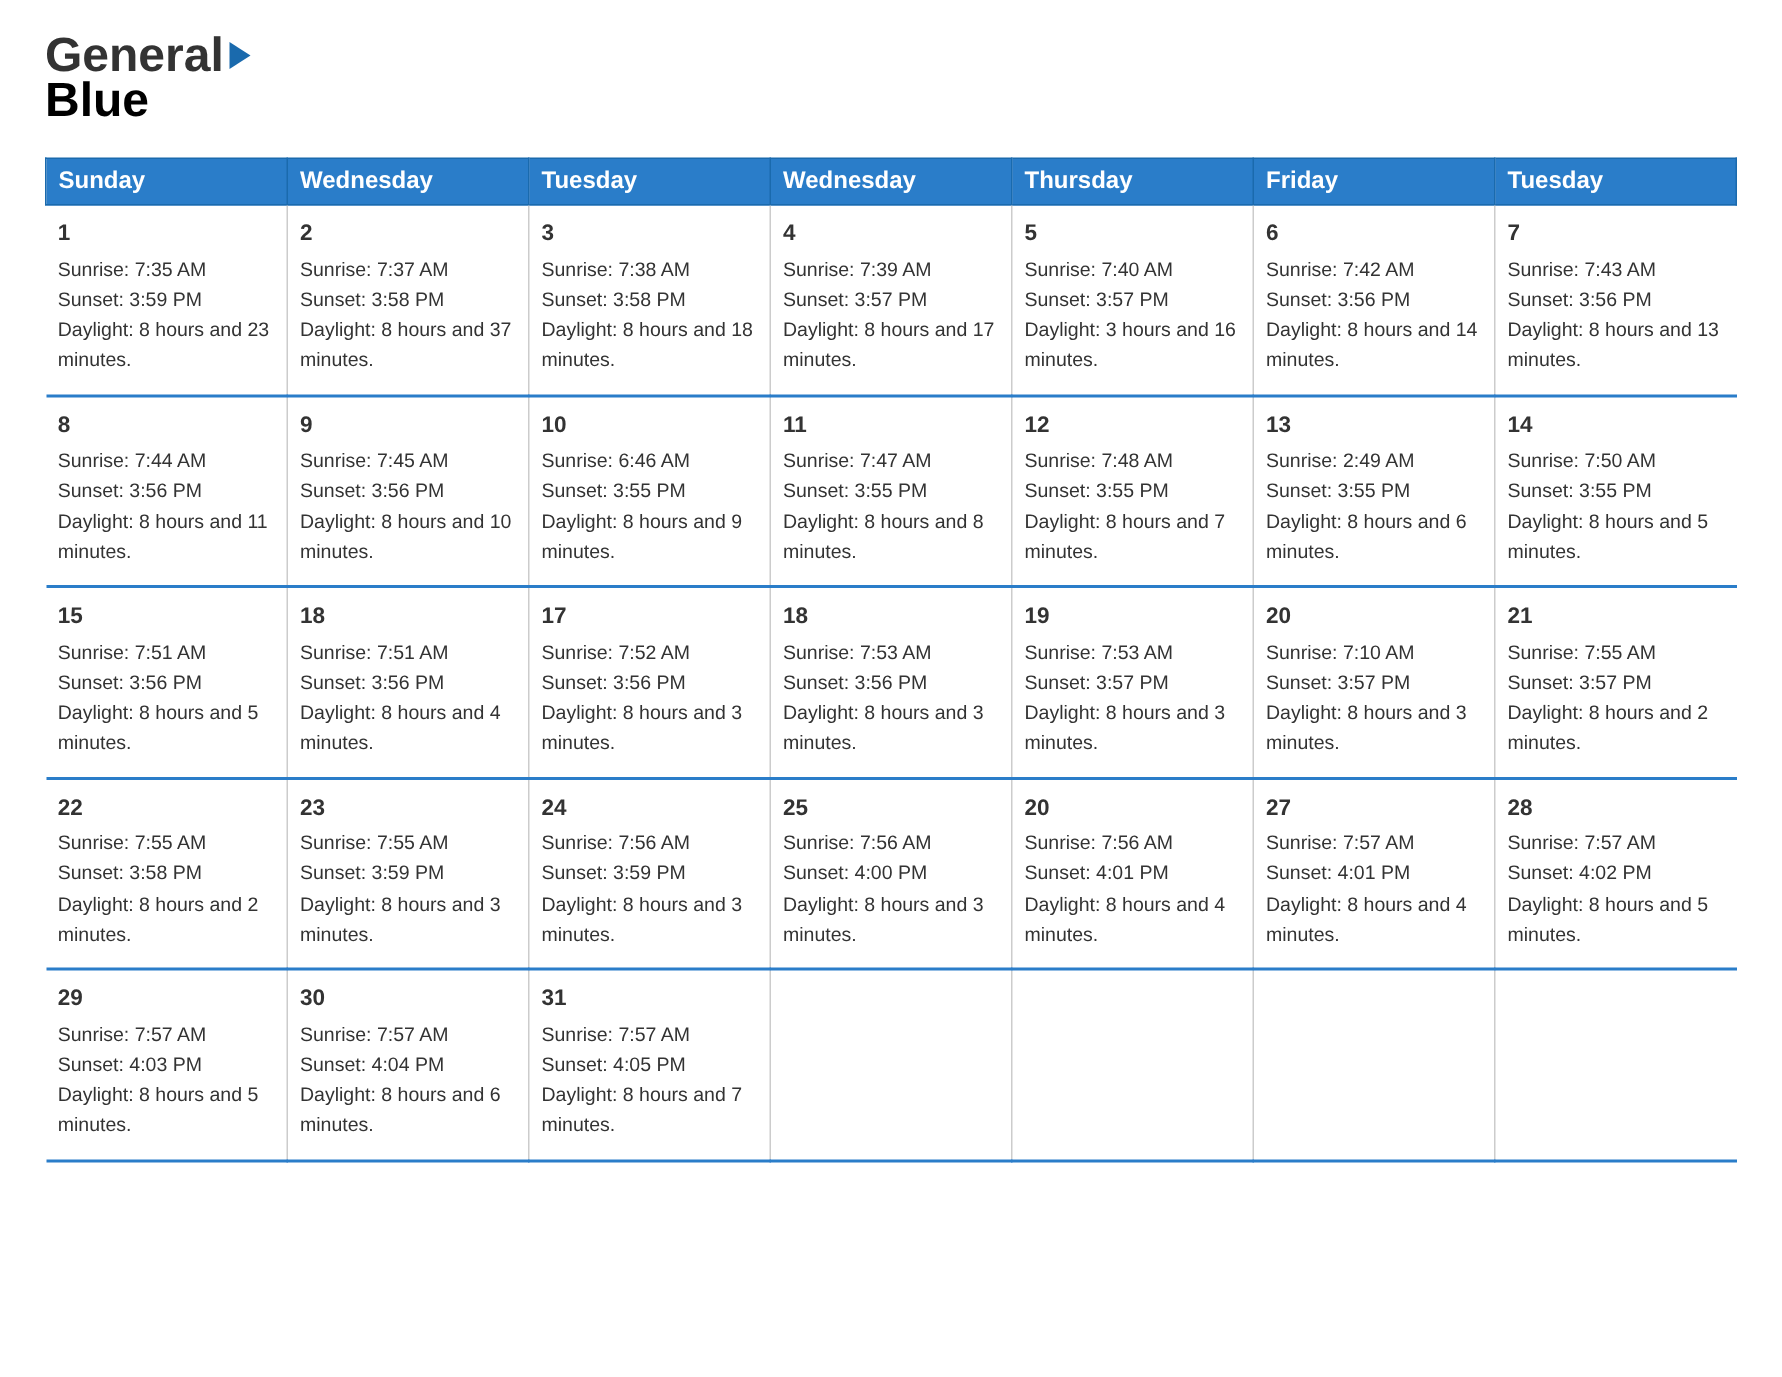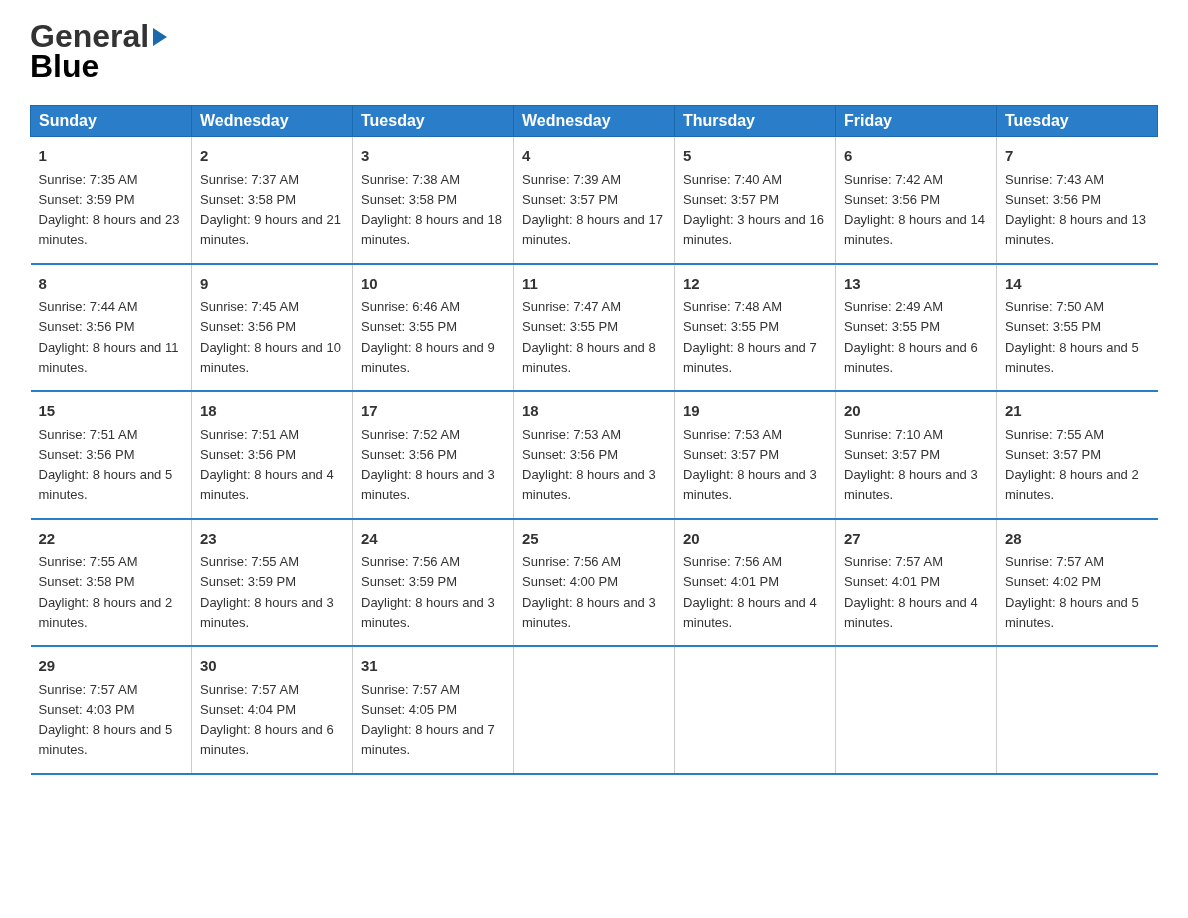--- a/index.html
+++ b/index.html
@@ -101,21 +101,21 @@
         <th>Tuesday</th>
         <th>Wednesday</th>
         <th>Thursday</th>
         <th>Friday</th>
         <th>Tuesday</th>
       </tr>
   </thead>
   <tbody id="calendar-body">
   <tr>
         <td><span class="day-num">1</span><span class="day-info">Sunrise: 7:35 AM</span><br><span class="day-info">Sunset: 3:59 PM</span><br><span class="day-info">Daylight: 8 hours and 23 minutes.</span></td>
-        <td><span class="day-num">2</span><span class="day-info">Sunrise: 7:37 AM</span><br><span class="day-info">Sunset: 3:58 PM</span><br><span class="day-info">Daylight: 9 hours and 21 minutes.</span></td>
+        <td><span class="day-num">2</span><span class="day-info">Sunrise: 7:37 AM</span><br><span class="day-info">Sunset: 3:58 PM</span><br><span class="day-info">Daylight: 8 hours and 37 minutes.</span></td>
         <td><span class="day-num">3</span><span class="day-info">Sunrise: 7:38 AM</span><br><span class="day-info">Sunset: 3:58 PM</span><br><span class="day-info">Daylight: 8 hours and 18 minutes.</span></td>
         <td><span class="day-num">4</span><span class="day-info">Sunrise: 7:39 AM</span><br><span class="day-info">Sunset: 3:57 PM</span><br><span class="day-info">Daylight: 8 hours and 17 minutes.</span></td>
         <td><span class="day-num">5</span><span class="day-info">Sunrise: 7:40 AM</span><br><span class="day-info">Sunset: 3:57 PM</span><br><span class="day-info">Daylight: 3 hours and 16 minutes.</span></td>
         <td><span class="day-num">6</span><span class="day-info">Sunrise: 7:42 AM</span><br><span class="day-info">Sunset: 3:56 PM</span><br><span class="day-info">Daylight: 8 hours and 14 minutes.</span></td>
         <td><span class="day-num">7</span><span class="day-info">Sunrise: 7:43 AM</span><br><span class="day-info">Sunset: 3:56 PM</span><br><span class="day-info">Daylight: 8 hours and 13 minutes.</span></td>
       </tr>
       <tr>
         <td><span class="day-num">8</span><span class="day-info">Sunrise: 7:44 AM</span><br><span class="day-info">Sunset: 3:56 PM</span><br><span class="day-info">Daylight: 8 hours and 11 minutes.</span></td>
         <td><span class="day-num">9</span><span class="day-info">Sunrise: 7:45 AM</span><br><span class="day-info">Sunset: 3:56 PM</span><br><span class="day-info">Daylight: 8 hours and 10 minutes.</span></td>
         <td><span class="day-num">10</span><span class="day-info">Sunrise: 6:46 AM</span><br><span class="day-info">Sunset: 3:55 PM</span><br><span class="day-info">Daylight: 8 hours and 9 minutes.</span></td>

